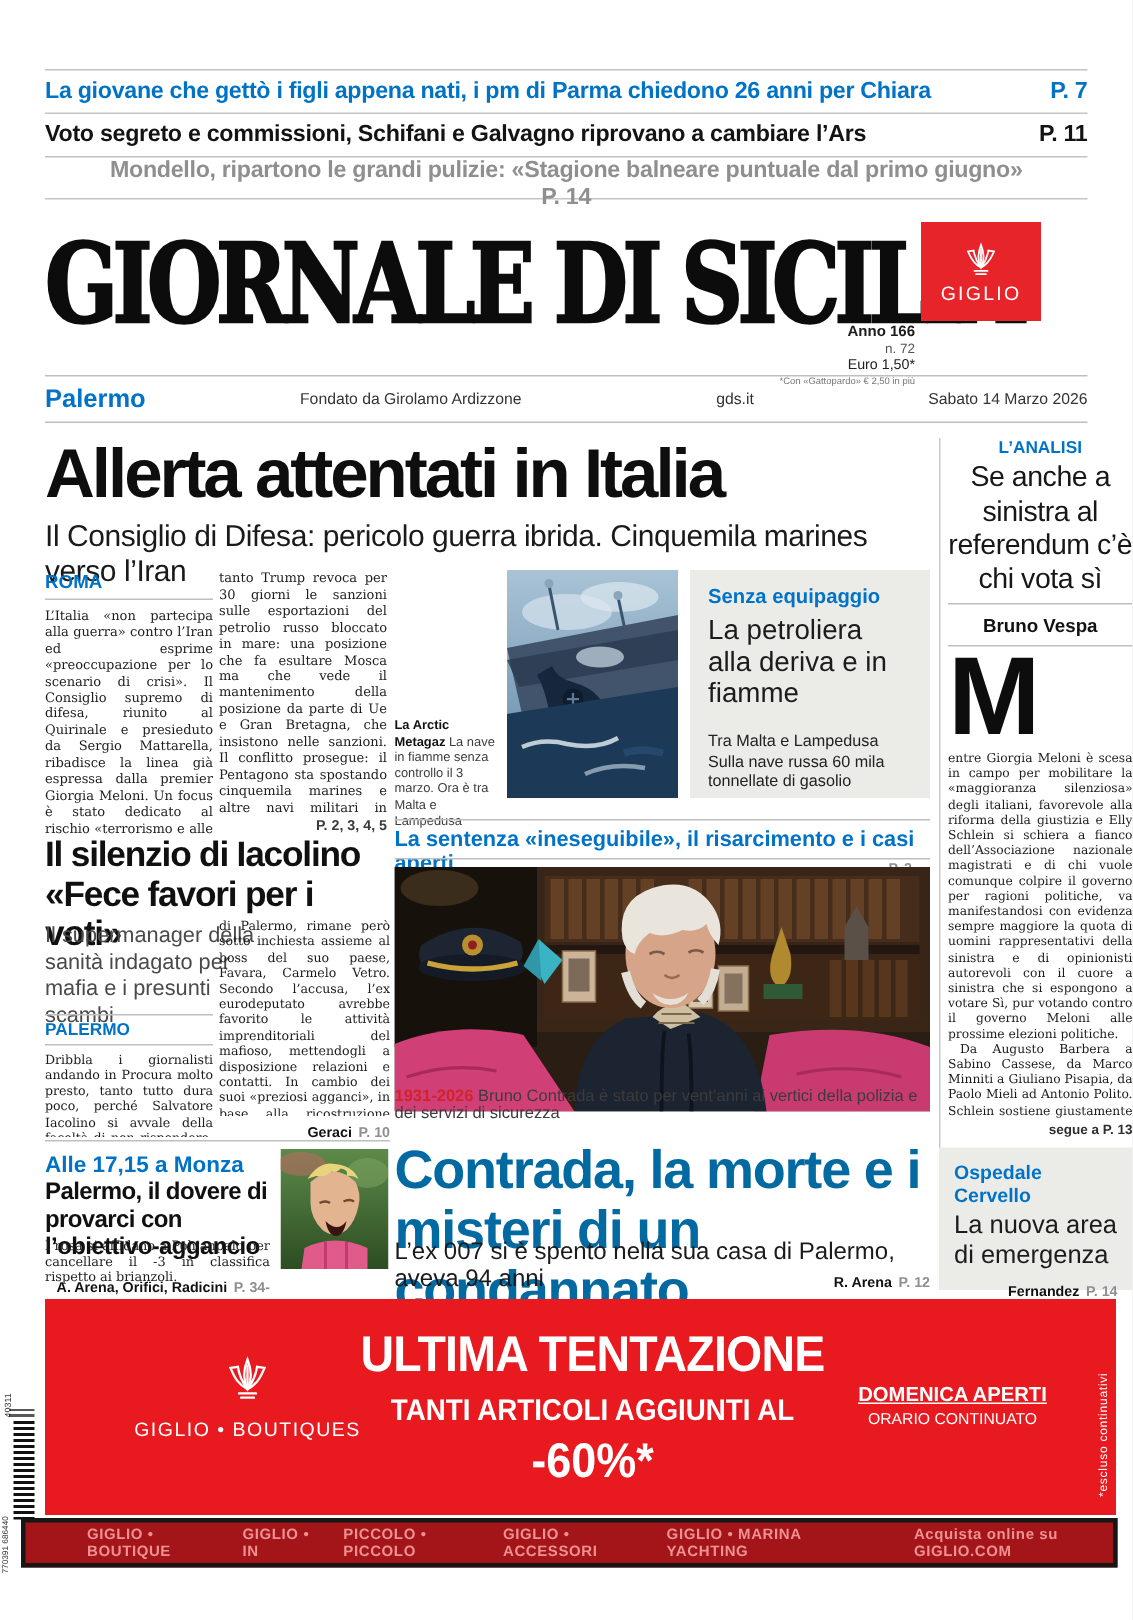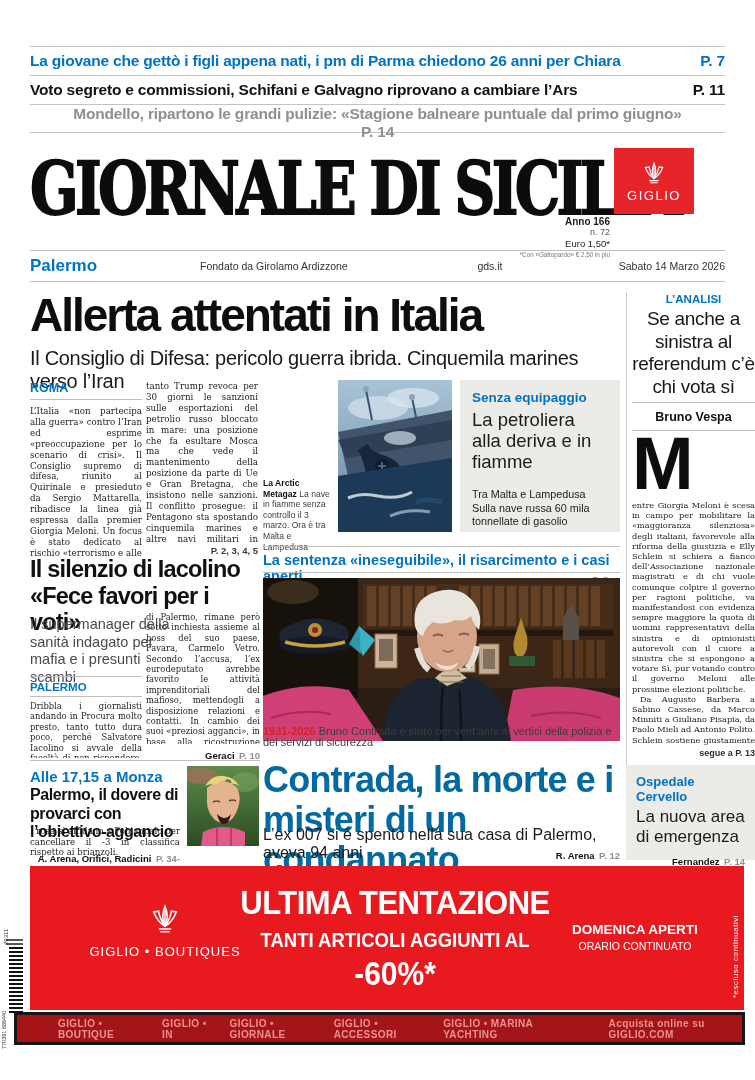--- a/index.html
+++ b/index.html
@@ -308,30 +308,30 @@
         </g>
       </svg>
       <div style="font-size:13px; letter-spacing:1px; margin-top:4px;">GIGLIO • BOUTIQUES</div>
     </div>
     <div class="abs" style="left:210px; top:22px; width:310px; text-align:center; transform:scaleY(1.08);">
       <div style="font-size:31px; font-weight:bold; letter-spacing:-0.5px;">ULTIMA TENTAZIONE</div>
       <div style="font-size:18.5px; font-weight:bold; margin-top:5px;">TANTI ARTICOLI AGGIUNTI AL</div>
       <div style="font-size:30px; font-weight:bold; margin-top:4px;">-60%*</div>
     </div>
     <div class="abs" style="left:520px; top:56px; width:170px; text-align:center;">
-      <div style="font-size:13.5px; font-weight:bold;">DOMENICA APERTI</div>
+      <div style="font-size:13.5px; font-weight:bold;text-decoration:underline;">DOMENICA APERTI</div>
       <div style="font-size:10.5px; margin-top:3px;">ORARIO CONTINUATO</div>
     </div>
     <div class="abs vtext" style="right:4px; top:22px; height:110px; font-size:8px; letter-spacing:0.5px;">*escluso continuativi</div>
   </div>
 
   <div class="abs ad-footer" style="left:14px; top:1012px; width:731px; height:33px;">
     <span>GIGLIO • BOUTIQUE</span>
     <span>GIGLIO • IN</span>
-    <span>GIGLIO • GIORNALE</span>
+    <span>PICCOLO • PICCOLO</span>
     <span>GIGLIO • ACCESSORI</span>
     <span>GIGLIO • MARINA YACHTING</span>
     <span style="margin-left:26px;">Acquista online su GIGLIO.COM</span>
   </div>
 
   <div class="abs" style="left:3px; top:905px; width:24px; height:150px;">
     <div class="abs vtext" style="left:0px; top:0px; height:40px; font-size:6px; color:#333;">40311</div>
     <div class="abs barcode" style="left:6px; top:42px; width:14px; height:66px;"></div>
     <div class="abs barcode" style="left:3px; top:34px; width:17px; height:6px; opacity:0.7;"></div>
     <div class="abs vtext" style="left:-2px; top:44px; height:100px; font-size:5.5px; color:#333;">770391 686440</div>

